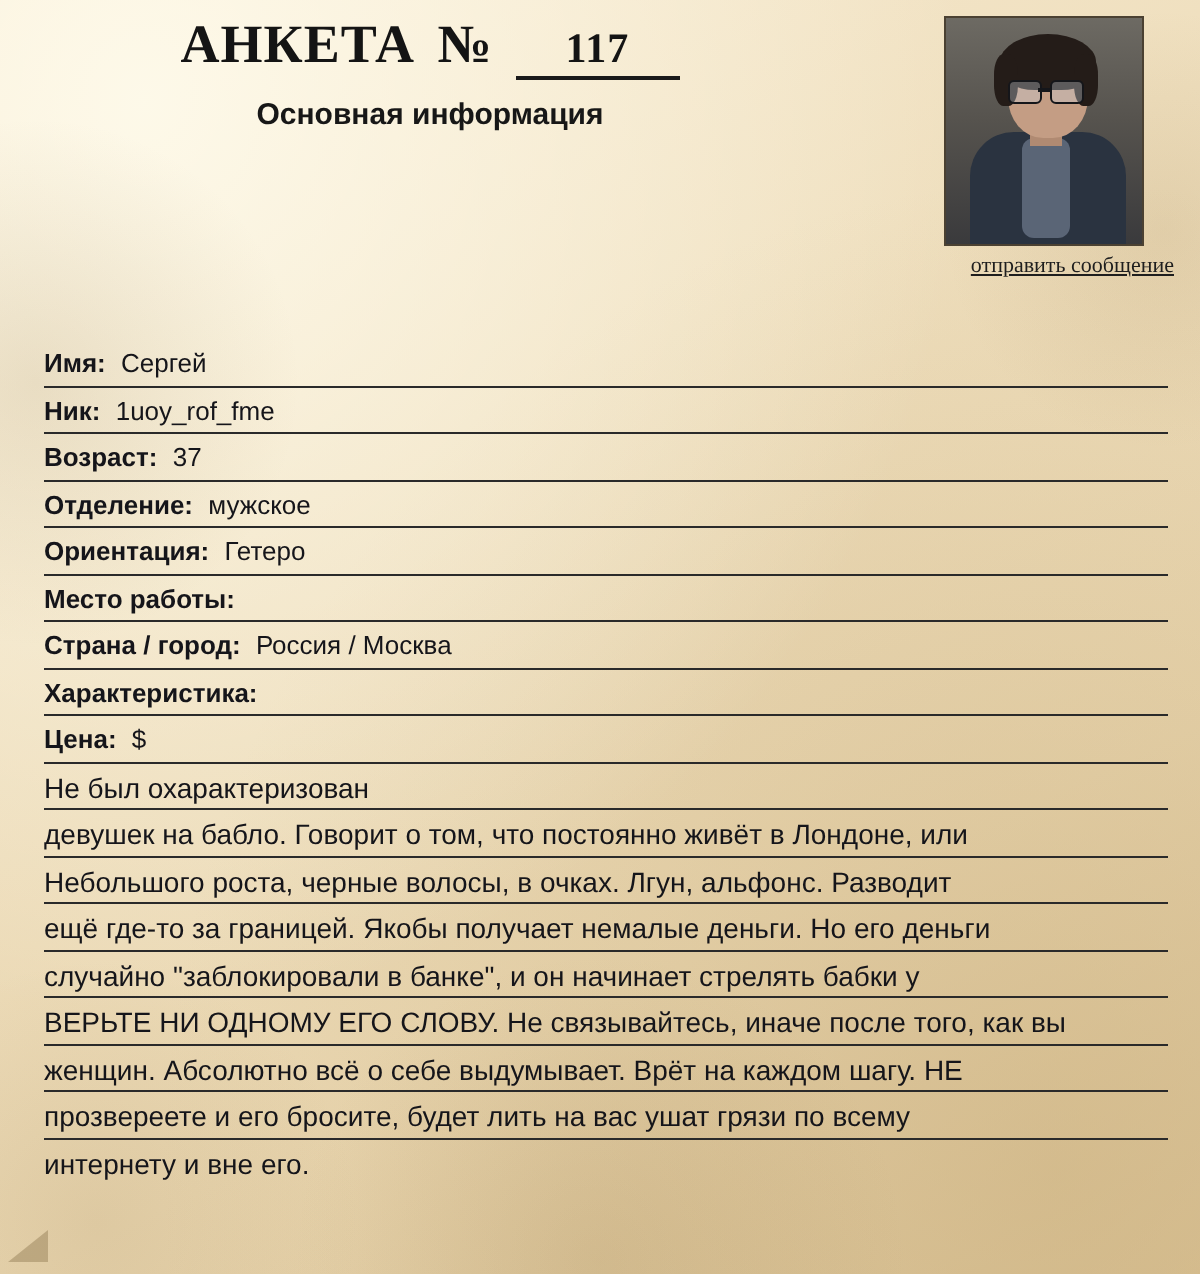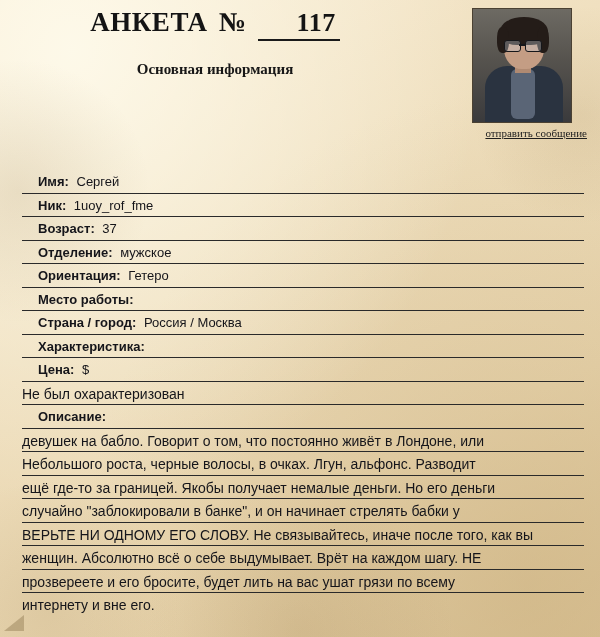--- a/index.html
+++ b/index.html
@@ -50,31 +50,31 @@
     letter-spacing: 0.5px;
     white-space: nowrap;
   }
   .title-row .num-label {
     margin-left: 4px;
   }
   .title-number {
     display: inline-block;
     min-width: 74px;
     border-bottom: 2px solid #1a1a1a;
-    text-align: right;
+    text-align: center;
     font-family: "Liberation Serif", serif;
-    font-size: 26px;
+    font-size: 21px;
     font-weight: bold;
     padding: 0 4px 1px 4px;
     margin-left: 4px;
     vertical-align: baseline;
   }
   .subtitle {
-    margin-top: 20px;
-    font-family: Liberation Serif, serif;
+    margin-top: 9px;
+    font-family: Liberation Sans, sans-serif;
     font-size: 15px;
     font-weight: bold;
     color: #171717;
   }
   
   .photo-box {
     position: absolute;
     right: 28px;
     top: 8px;
     width: 98px;
@@ -188,21 +188,21 @@
   
   .fields {
     position: absolute;
     left: 0;
     top: 172px;
     width: 600px;
   }
   .field-row {
     position: relative;
     height: 23.5px;
-    padding-left: 38px;
+    padding-left: 22px;
     box-sizing: border-box;
   }
   .field-row .rule {
     position: absolute;
     left: 22px;
     right: 16px;
     bottom: 2px;
     border-bottom: 1px solid #2a2a2a;
   }
   .field-text {
@@ -363,26 +363,20 @@
         <span class="field-value">$</span>
       </div>
       <div class="rule"></div>
     </div>
 
     <div class="desc-line">
       <div class="desc-text">Не был охарактеризован</div>
       <div class="rule"></div>
     </div>
 
-    <div class="field-row">
-      <div class="field-text">
-        <span class="field-label">Описание:</span>
-      </div>
-      <div class="rule"></div>
-    </div>
 
     <div class="desc-line">
       <div class="desc-text">девушек на бабло. Говорит о том, что постоянно живёт в Лондоне, или</div>
       <div class="rule"></div>
     </div>
     <div class="desc-line">
       <div class="desc-text">Небольшого роста, черные волосы, в очках. Лгун, альфонс. Разводит</div>
       <div class="rule"></div>
     </div>
     <div class="desc-line">

